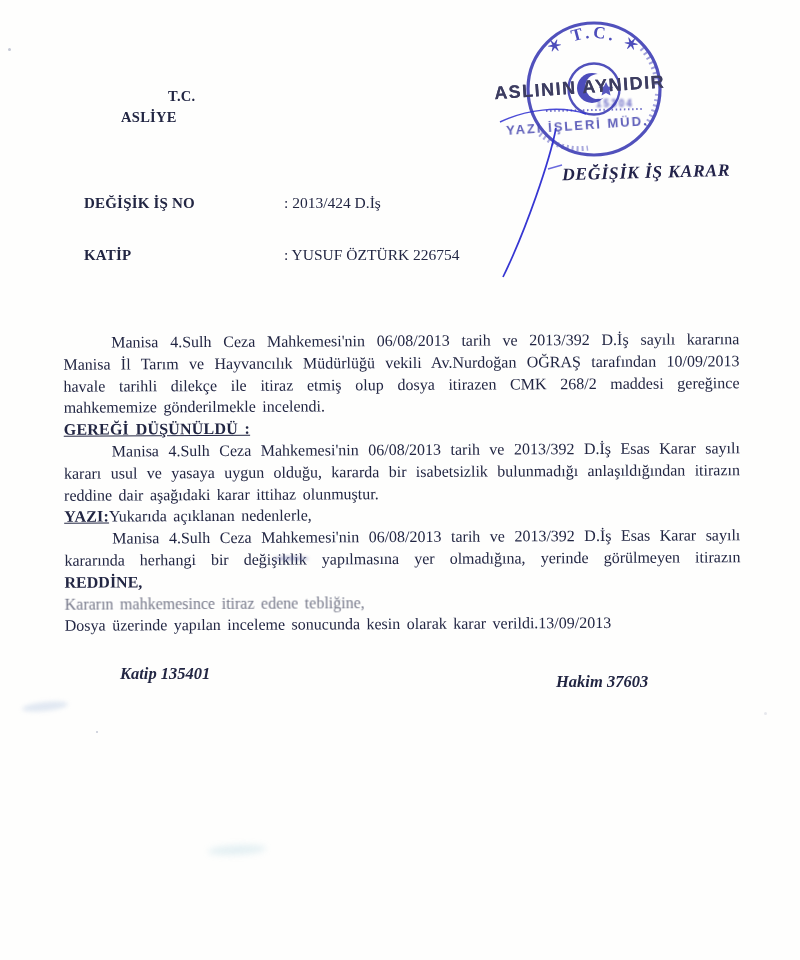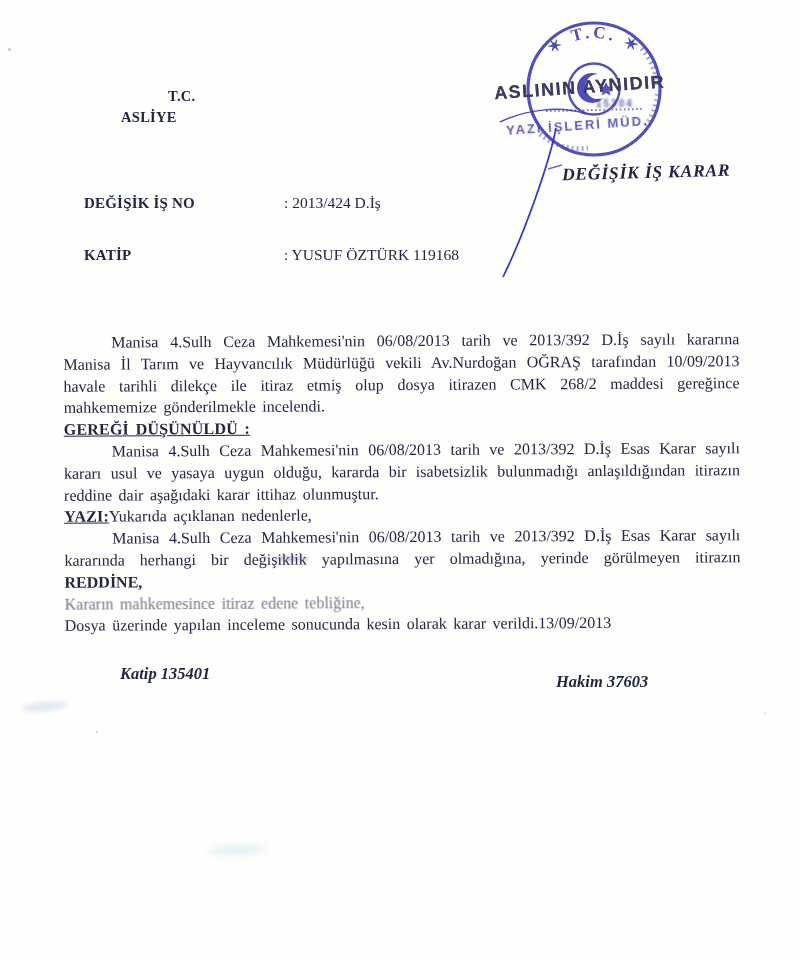--- a/index.html
+++ b/index.html
@@ -78,21 +78,21 @@
 
 <div class="page">
 
   <div class="hdr-line hdr-tc">T.C.</div>
   <div class="hdr-line hdr-city">ASLİYE</div>
 
   <div class="cap-row row-isno">
     <span class="cap-label">DEĞİŞİK İŞ NO</span><span class="cap-value">: 2013/424 D.İş</span>
   </div>
   <div class="cap-row row-katip">
-    <span class="cap-label">KATİP</span><span class="cap-value">: YUSUF ÖZTÜRK  119168</span>
+    <span class="cap-label">KATİP</span><span class="cap-value">: YUSUF ÖZTÜRK  226754</span>
   </div>
 
   <div class="stamp-wrap">
     <svg class="stamp-svg" width="260" height="290" viewBox="0 0 260 290">
       <g stroke="#3a3ab4" fill="none" opacity="0.88">
         <circle cx="124" cy="79" r="66" stroke-width="3.2"></circle>
         <circle cx="124" cy="79" r="25.5" stroke-width="2.4"></circle>
 
         <path d="M 172,38 A 64,64 0 0 1 188,78" stroke-width="6" stroke-dasharray="2 3.5" opacity=".55"></path>
         <path d="M 188,84 A 64,64 0 0 1 176,116" stroke-width="6" stroke-dasharray="2 3.5" opacity=".5"></path>

